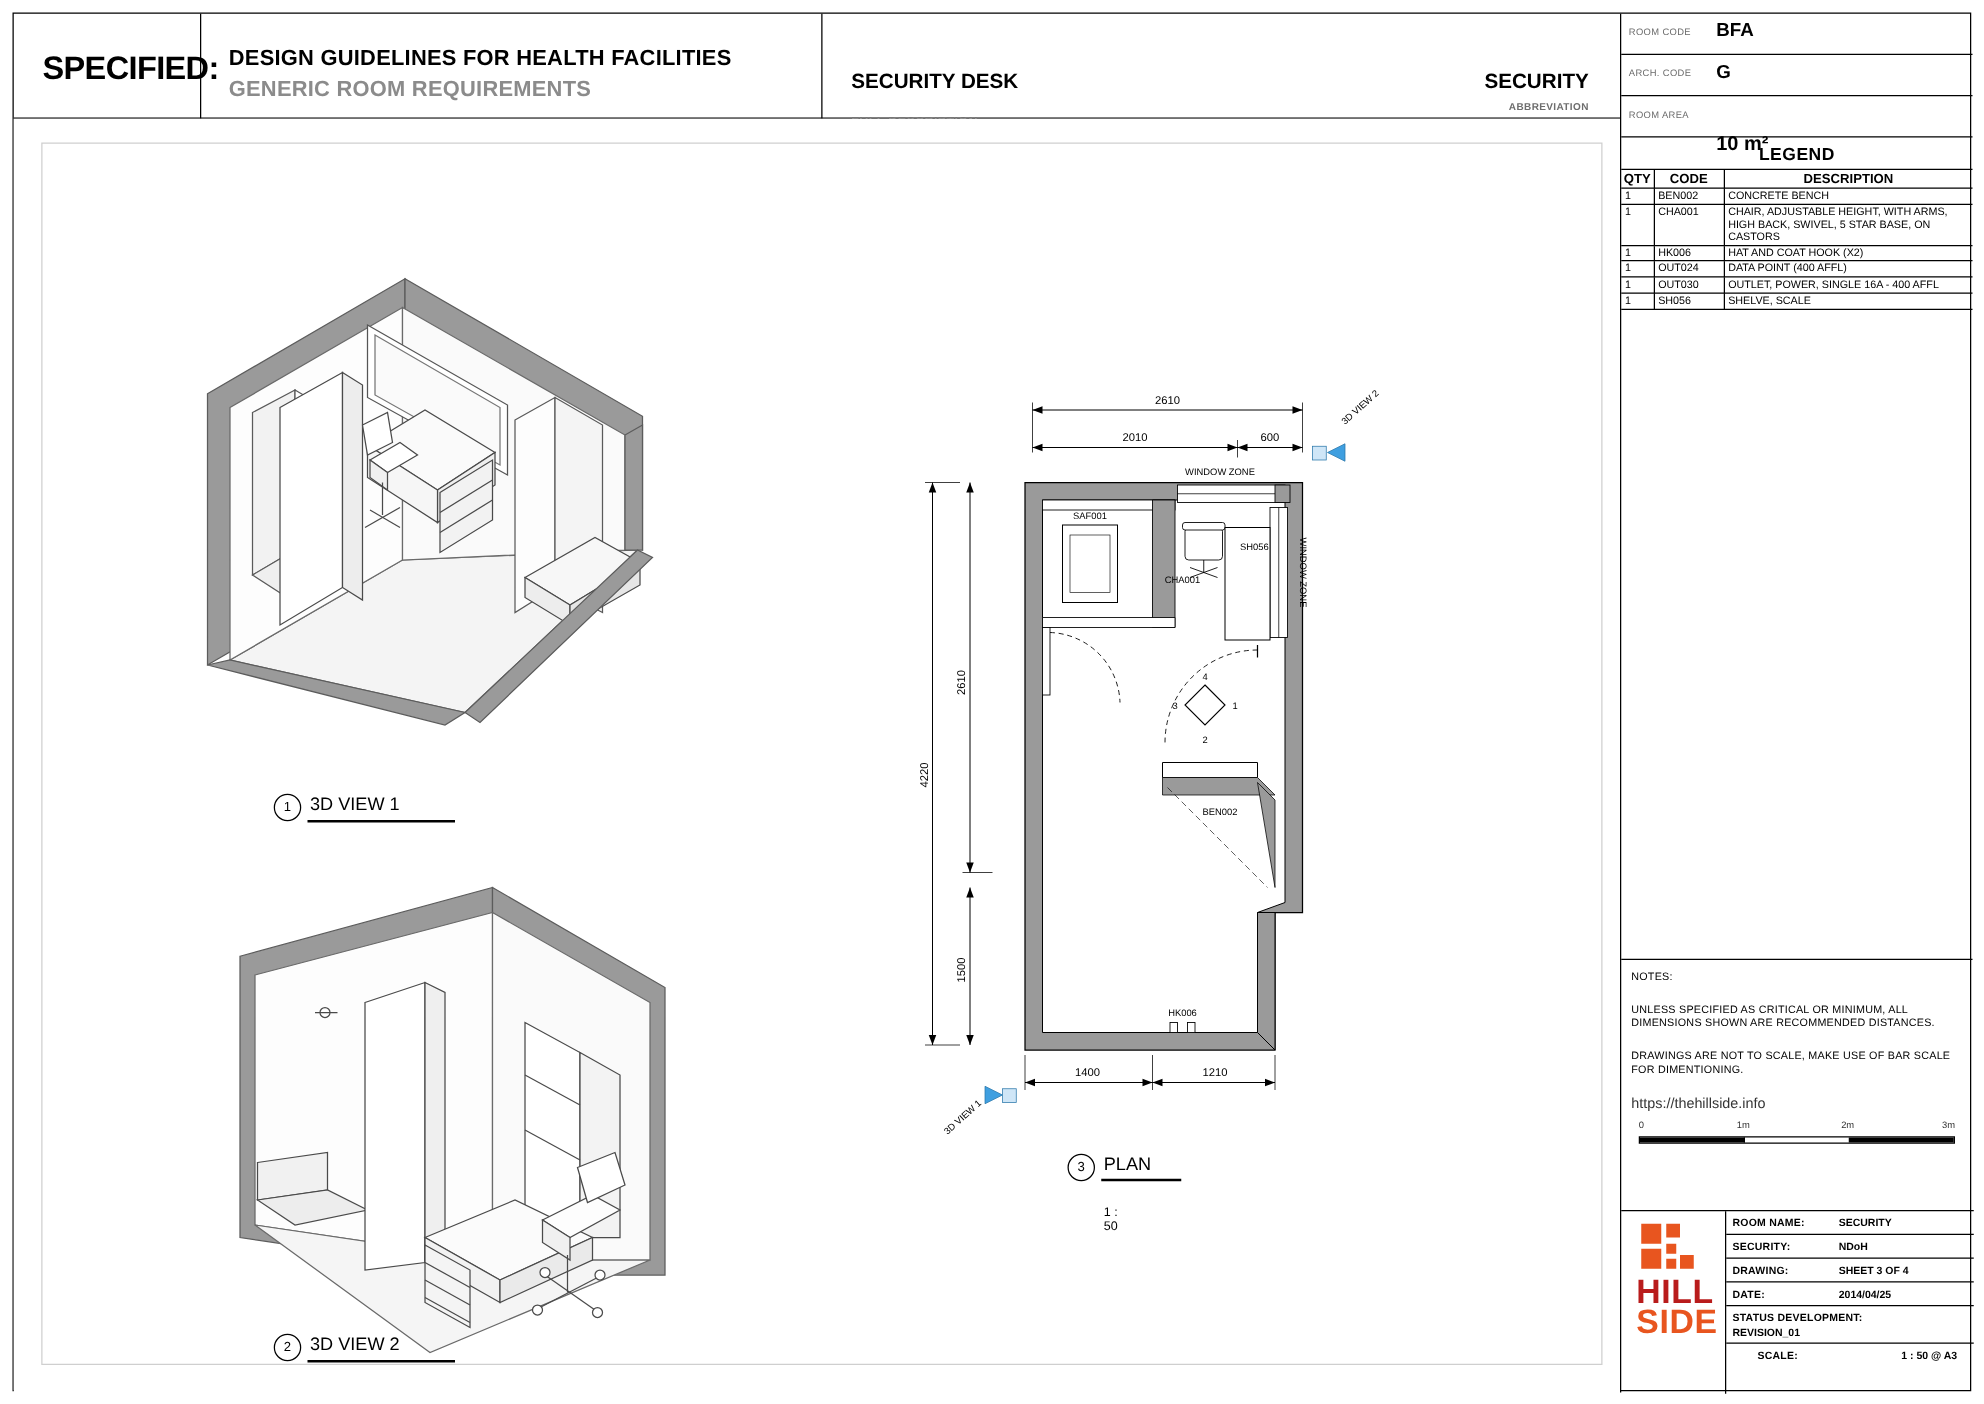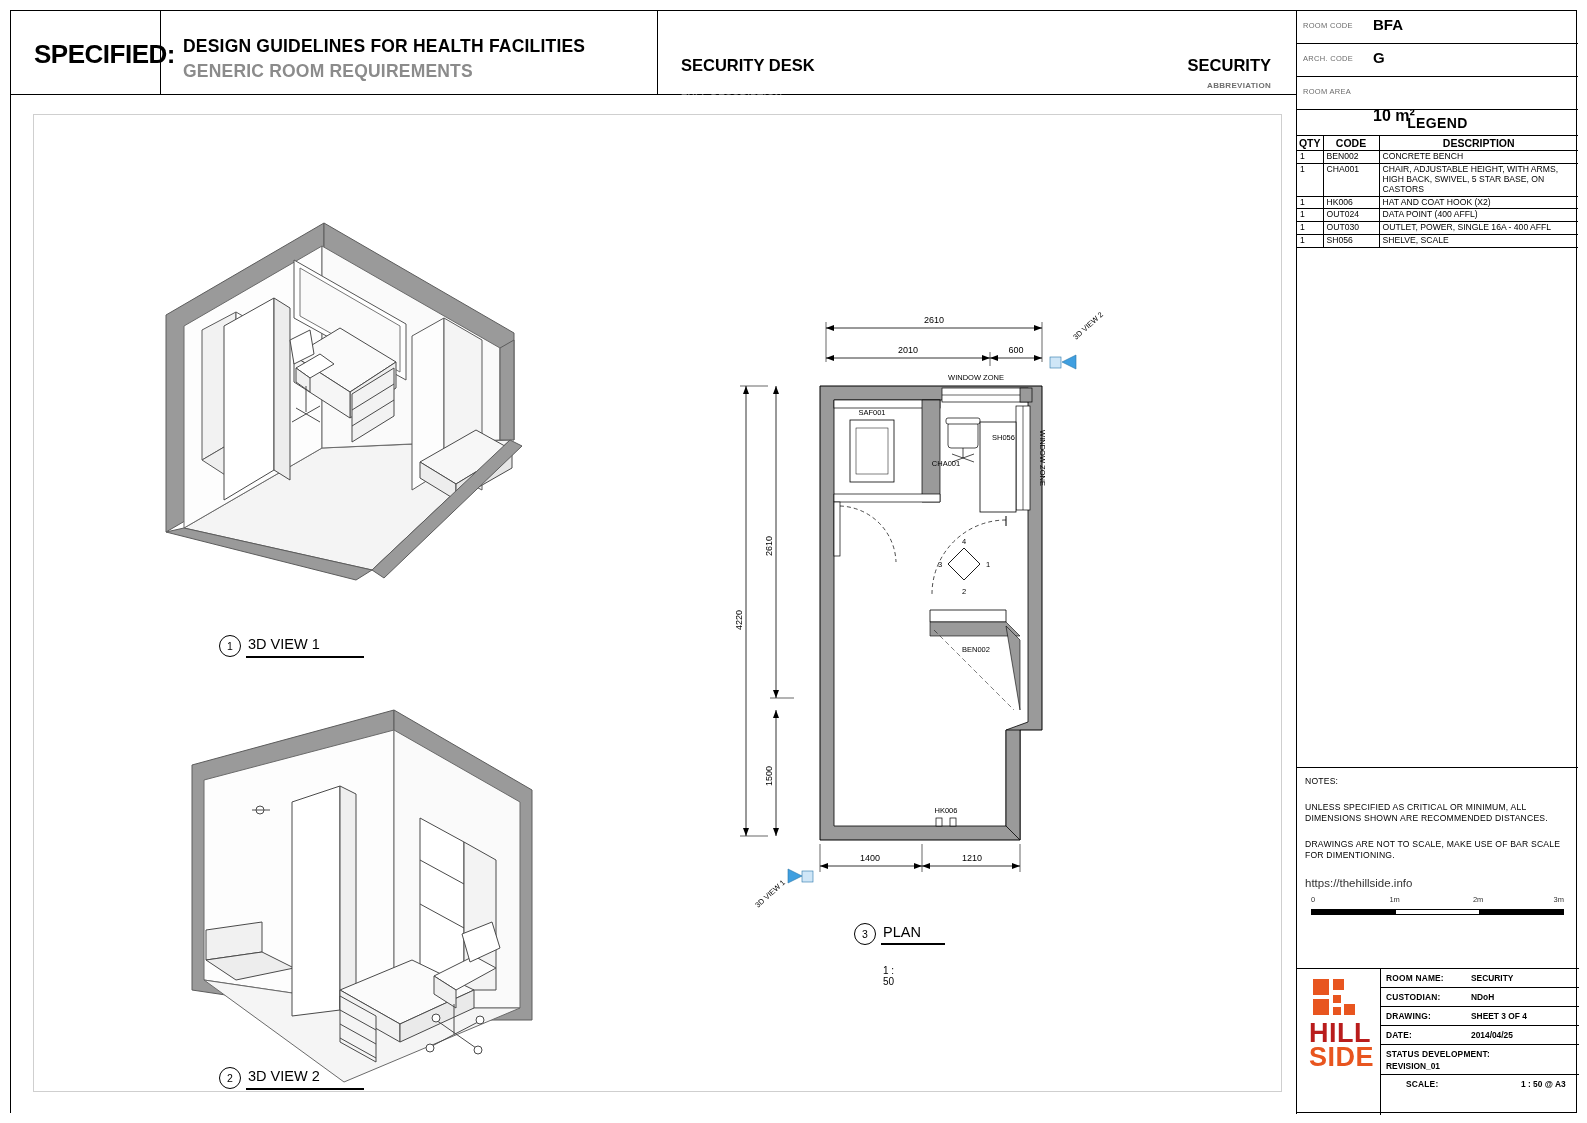--- a/index.html
+++ b/index.html
@@ -502,21 +502,21 @@
         </div>
         <div class="hill">HILL</div>
         <div class="side">SIDE</div>
       </div>
       <div class="tb-rows">
         <div class="tbr">
           <div class="k">ROOM NAME:</div>
           <div class="v">SECURITY</div>
         </div>
         <div class="tbr">
-          <div class="k">CUSTODIAN:</div>
+          <div class="k">SECURITY:</div>
           <div class="v">NDoH</div>
         </div>
         <div class="tbr">
           <div class="k">DRAWING:</div>
           <div class="v">SHEET 3 OF 4</div>
         </div>
         <div class="tbr">
           <div class="k">DATE:</div>
           <div class="v">2014/04/25</div>
         </div>

